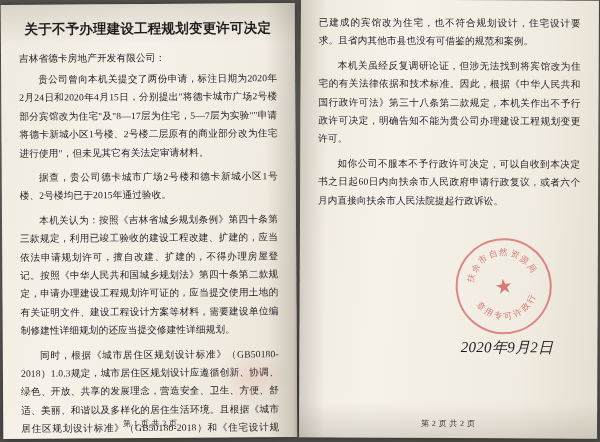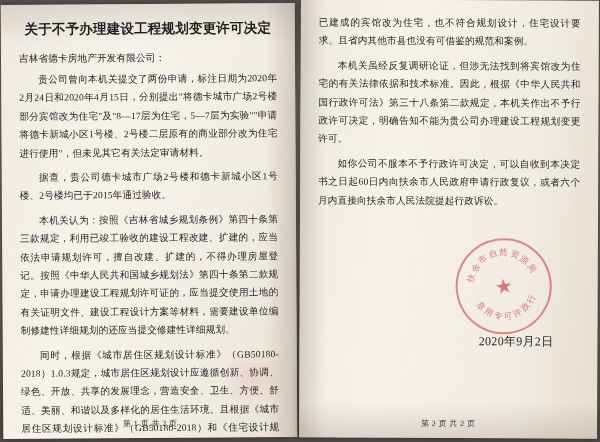--- a/index.html
+++ b/index.html
@@ -145,24 +145,25 @@
   #seal .seal-text span {
     position: absolute;
     left: 50%;
     top: 50%;
     transform-origin: 0 0;
     white-space: nowrap;
   }
   #seal-date {
     position: absolute;
     right: 44px;
-    bottom: 88px;
-    font-size: 12px;
+    bottom: 81px;
+    font-size: 15px;
     color: #1d1d20;
     letter-spacing: 0.3px;
+    font-style: italic;
   }
 
   
   #ink-smudge {
     position: absolute;
     right: 8px;
     bottom: 30px;
     width: 70px;
     height: 60px;
     background: radial-gradient(ellipse at center, rgba(190,40,40,0.10), rgba(190,40,40,0) 70%);

